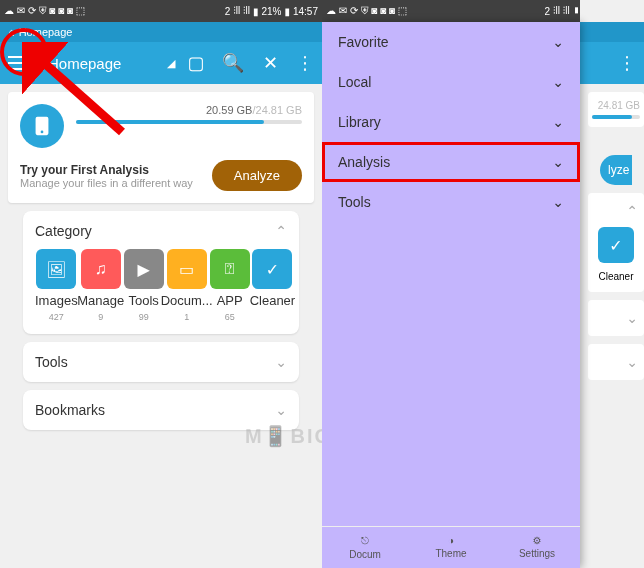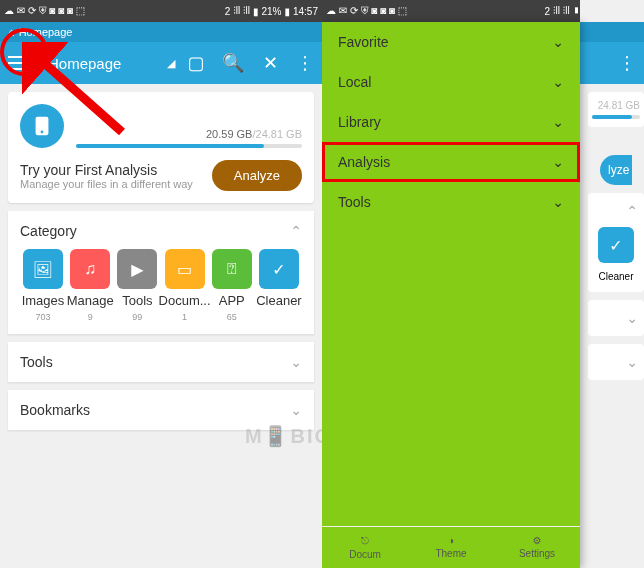--- a/index.html
+++ b/index.html
@@ -10,42 +10,42 @@
 .statusbar{height:22px;background:#404040;color:#fff;display:flex;align-items:center;justify-content:space-between;padding:0 4px;font-size:10px}
 .statusbar .icons{display:flex;gap:3px}
 .statusbar .right{display:flex;gap:3px;align-items:center}
 .breadcrumb{height:20px;background:#2196c9;color:#fff;display:flex;align-items:center;padding:0 8px;font-size:11px;gap:4px}
 .header{height:42px;background:#2aa6da;color:#fff;display:flex;align-items:center;padding:0 8px;gap:12px;position:relative}
 .hamburger{width:28px;height:28px;display:flex;flex-direction:column;justify-content:center;gap:4px;cursor:pointer}
 .hamburger span{height:2px;background:#fff;width:20px}
 .header-title{font-size:15px;flex:1}
 .header-icons{display:flex;gap:18px;font-size:18px}
 .storage-panel{background:#fff;margin:8px;padding:12px;border-radius:4px;box-shadow:0 1px 2px rgba(0,0,0,0.1)}
-.storage-row{display:flex;align-items:flex-end;gap:12px;margin-bottom:12px}
+.storage-row{display:flex;align-items:flex-start;gap:12px;margin-bottom:12px}
 .disk-icon{width:44px;height:44px;border-radius:50%;background:#2aa6da;display:flex;align-items:center;justify-content:center;color:#fff}
 .storage-info{flex:1}
 .storage-text{text-align:right;font-size:11px}
 .storage-used{color:#666}
 .storage-total{color:#bbb}
 .progress-bar{height:4px;background:#e0e0e0;border-radius:2px;margin-top:4px;position:relative}
 .progress-fill{height:100%;background:#2aa6da;width:83%;border-radius:2px}
 .analysis-row{display:flex;align-items:center;justify-content:space-between}
-.analysis-text .title{font-size:14px;font-weight:normal;color:#333}
+.analysis-text .title{font-size:12px;font-weight:bold;color:#333}
 .analysis-text .sub{font-size:11px;color:#999}
 .analyze-btn{background:#a16207;color:#fff;border:none;border-radius:18px;padding:8px 22px;font-size:13px;cursor:pointer}
-.category-panel,.panel{background:#fff;margin:0 8px 8px;padding:12px;border-radius:0;box-shadow:0 1px 2px rgba(0,0,0,0.1)}
+.category-panel,.panel{background:#fff;margin:0 23px 8px;padding:12px;border-radius:8px;box-shadow:0 1px 2px rgba(0,0,0,0.1)}
 .panel-header{display:flex;justify-content:space-between;align-items:center}
 .panel-title{font-size:14px;color:#333}
 .chevron{color:#aaa;font-size:14px}
 .category-grid{display:flex;justify-content:space-between;margin-top:10px}
 .cat-item{display:flex;flex-direction:column;align-items:center;gap:4px;cursor:pointer;width:46px}
 .cat-icon{width:40px;height:40px;border-radius:6px;display:flex;align-items:center;justify-content:center;color:#fff}
 .cat-label{font-size:13px;color:#333}
 .cat-count{font-size:9px;color:#999}
-.drawer{width:258px;height:546px;background:#84cc16;display:flex;flex-direction:column;margin-top:22px;box-shadow:2px 0 8px rgba(0,0,0,0.3);z-index:10}
+.drawer{width:258px;height:546px;background:#c4b5fd;display:flex;flex-direction:column;margin-top:22px;box-shadow:2px 0 8px rgba(0,0,0,0.3);z-index:10}
 .drawer-list{flex:1}
 .drawer-item{display:flex;justify-content:space-between;align-items:center;padding:12px 16px;cursor:pointer;font-size:14px;color:#333}
 .drawer-item.hl{border:3px solid #e00;padding:9px 13px}
 .drawer-bottom{display:flex;border-top:1px solid #eee}
 .drawer-btn{flex:1;display:flex;flex-direction:column;align-items:center;gap:2px;padding:8px;cursor:pointer;font-size:10px;color:#555}
 .screen2-bg{width:64px;height:568px;background:#f0f0f0;position:relative;overflow:hidden}
 .s2-storage{background:#fff;margin:8px 0 8px 8px;padding:8px 4px;font-size:10px;color:#bbb;text-align:right;border-radius:4px}
 .s2-analyze{background:#2aa6da;color:#fff;border-radius:18px 0 0 18px;padding:8px 8px;font-size:12px;margin:28px 12px 8px 20px}
 .s2-panel{background:#fff;margin:8px 0 8px 8px;padding:10px 6px;border-radius:4px;display:flex;flex-direction:column;align-items:center;gap:8px}
 .annotation-circle{position:absolute;border:4px solid #e00;border-radius:50%;pointer-events:none}
@@ -116,21 +116,21 @@
 
   <div class="category-panel">
     <div class="panel-header">
       <span class="panel-title">Category</span>
       <span class="chevron">⌃</span>
     </div>
     <div class="category-grid">
       <div class="cat-item">
         <div class="cat-icon" style="background:#29a6da">🖼</div>
         <span class="cat-label">Images</span>
-        <span class="cat-count">703</span>
+        <span class="cat-count">427</span>
       </div>
       <div class="cat-item">
         <div class="cat-icon" style="background:#ff5a5a">♫</div>
         <span class="cat-label">Manage</span>
         <span class="cat-count">9</span>
       </div>
       <div class="cat-item">
         <div class="cat-icon" style="background:#888">▶</div>
         <span class="cat-label">Tools</span>
         <span class="cat-count">99</span>

